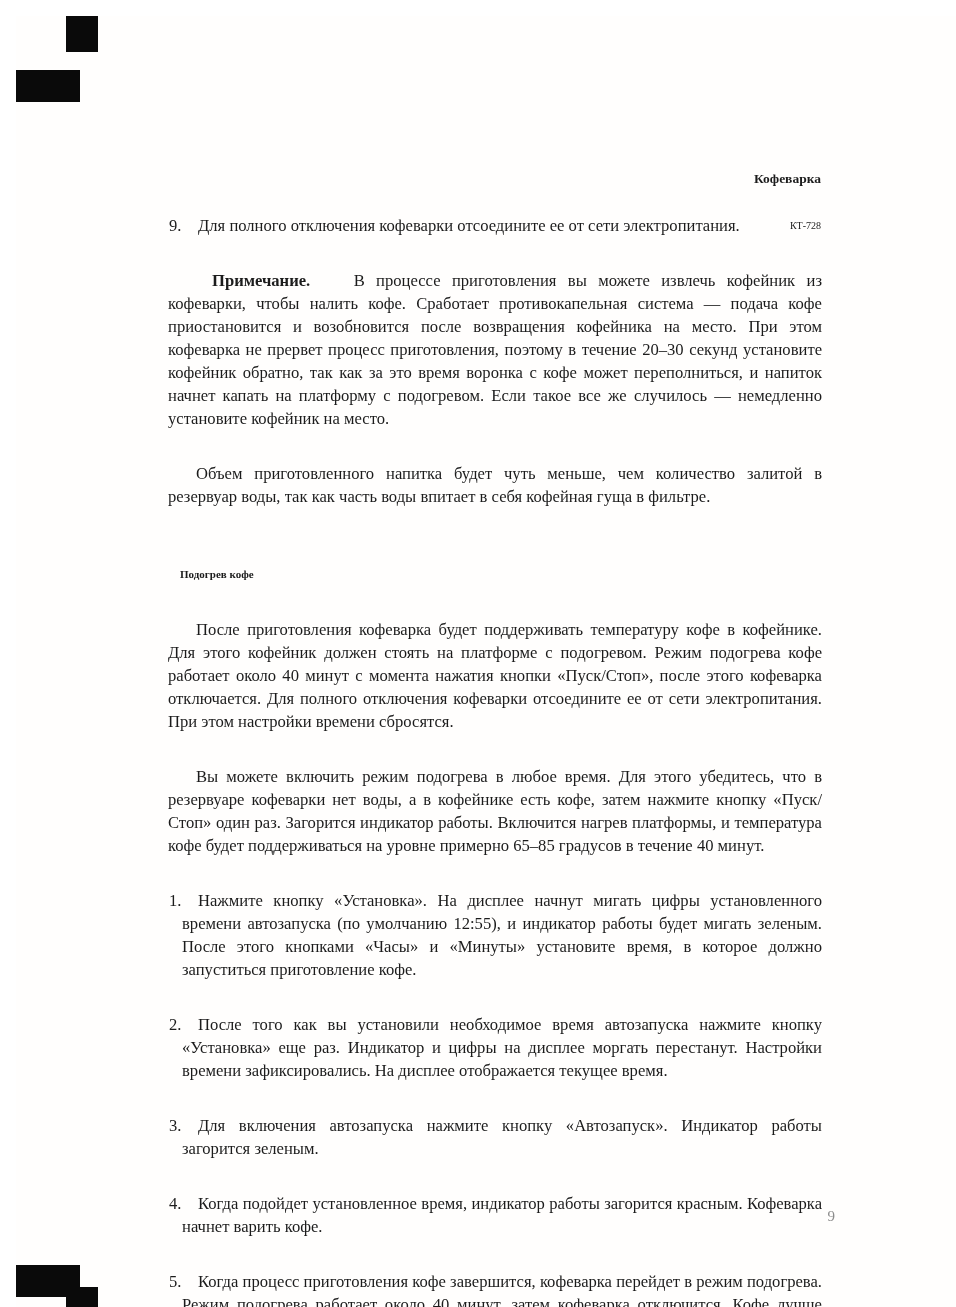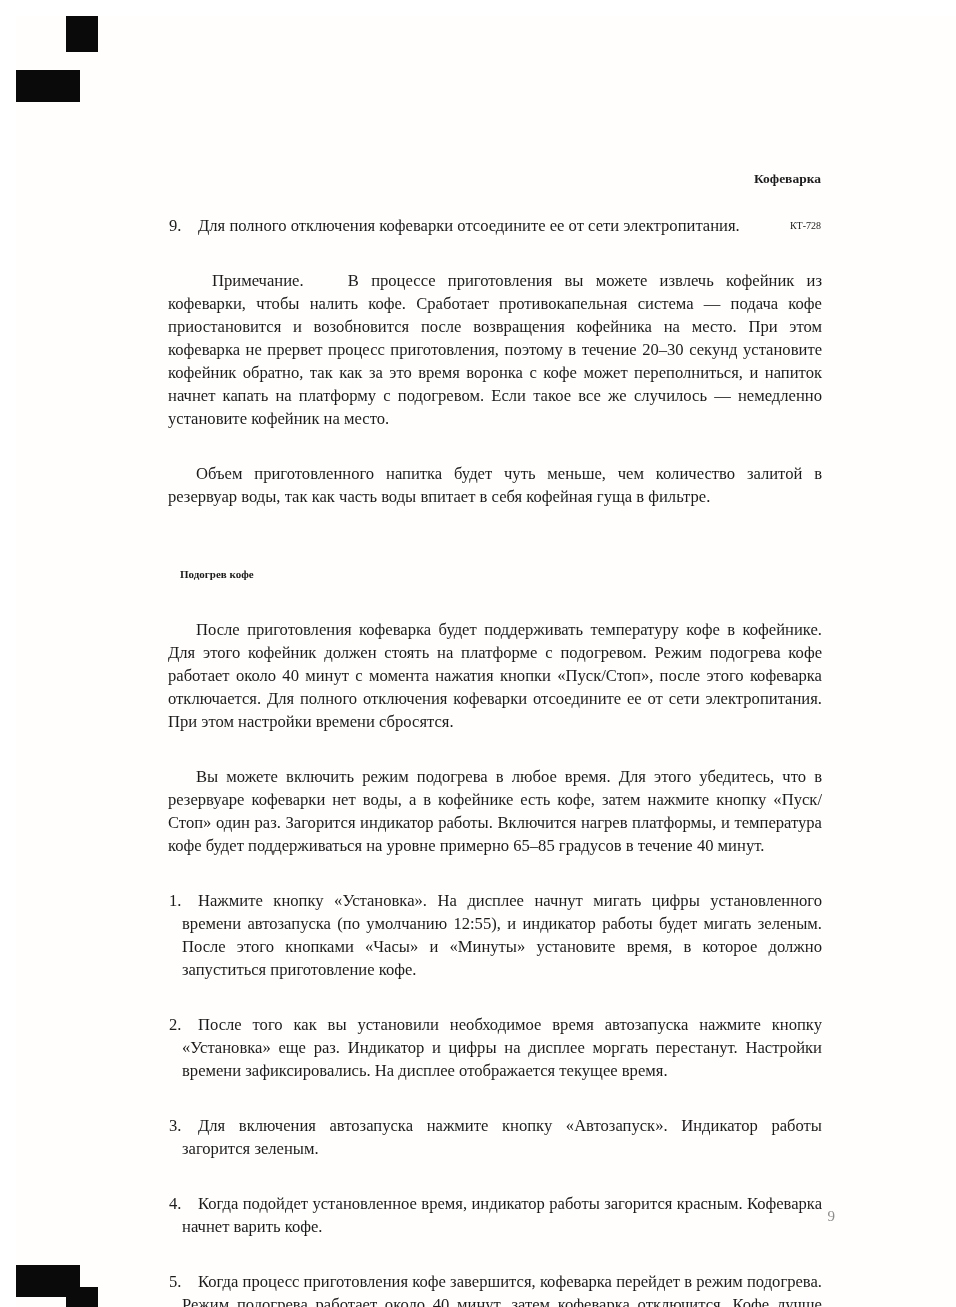--- a/index.html
+++ b/index.html
@@ -36,21 +36,21 @@
   }
   p.indent { text-indent: 28px; }
   .section-heading {
     font-size: 11px; font-weight: bold;
     margin-top: 23px;
     padding-left: 28px;
     text-align: left;
   }
   .list-item { position: relative; padding-left: 30px; }
   .list-item .num { position: absolute; left: 1px; top: 0; }
-  b.inline-label { font-weight: normal; margin-top: 44px; }
+  b.inline-label { font-weight: bold; margin-top: 44px; }
 
   .page-number {
     position: absolute; right: 121px; top: 1176px;
     font-size: 15px; color: #8c8c8c;
   }
 </style>
 </head>
 <body>
 
 <div class="page">

